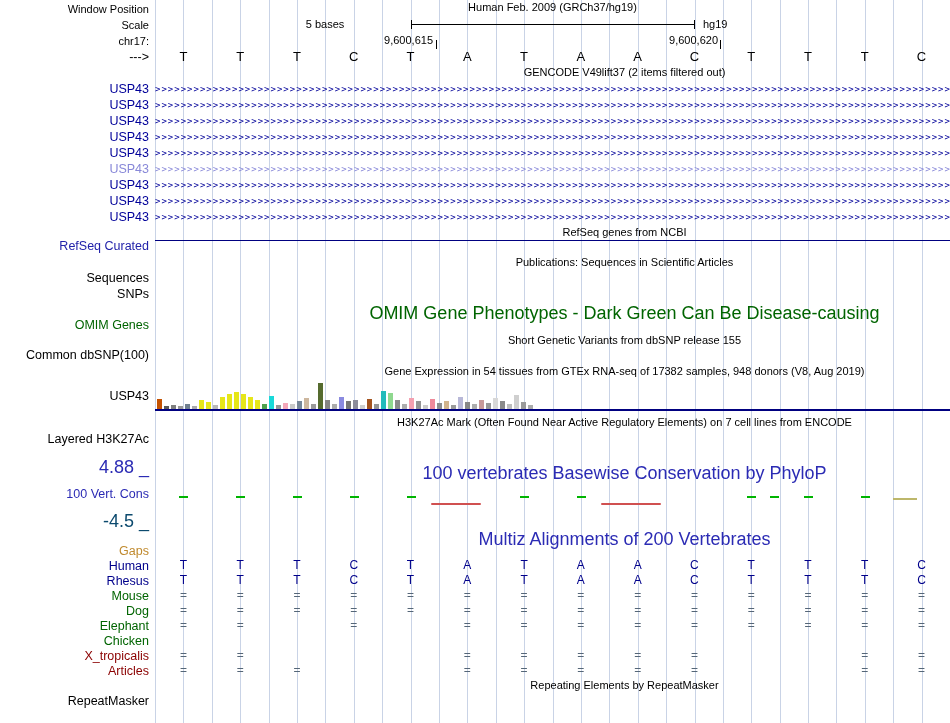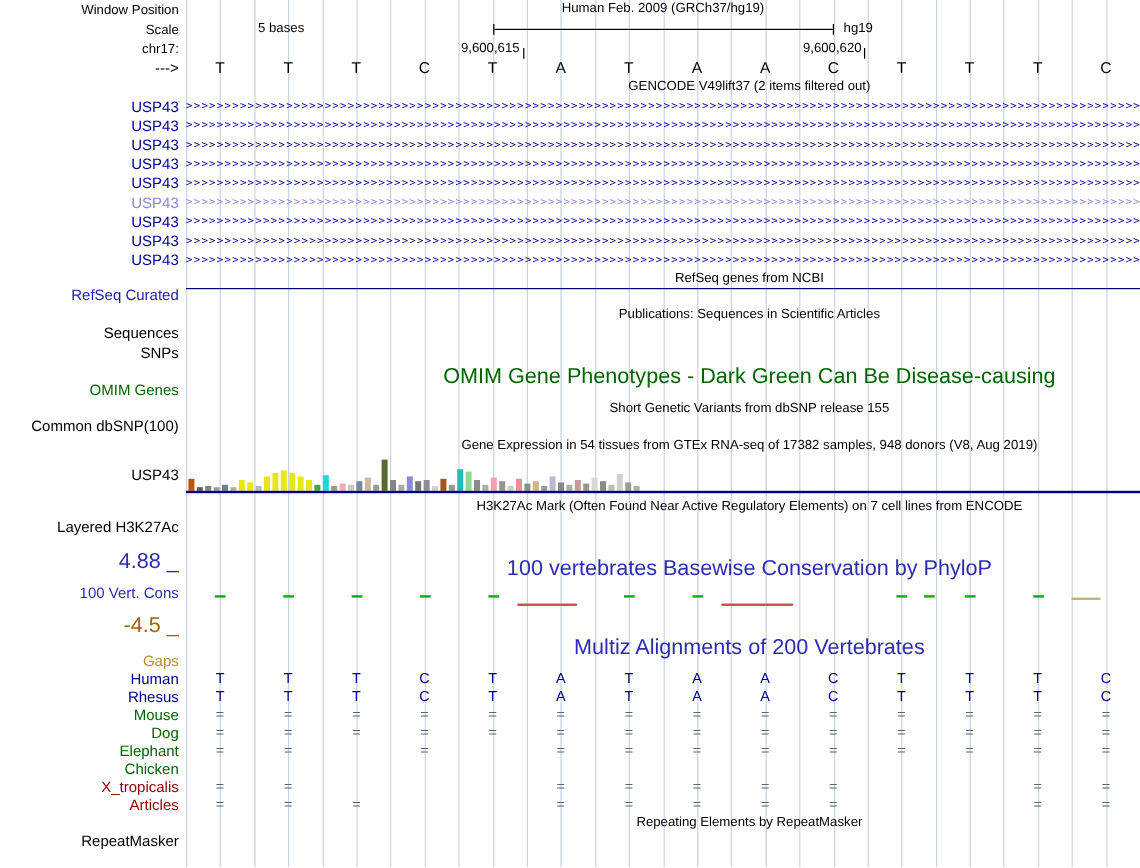--- a/index.html
+++ b/index.html
@@ -78,21 +78,21 @@
   <div class="row t13" style="top:1px;height:15px">
     <div class="label-col">Window Position</div>
     <div class="track-col flexcenter">
       <span>Human Feb. 2009 (GRCh37/hg19)</span>
     </div>
   </div>
 
   <div class="row t13" style="top:17px;height:15px">
     <div class="label-col">Scale</div>
     <div class="track-col">
-      <span class="abs" style="left:60px;width:188px;text-align:left">5 bases</span>
+      <span class="abs" style="left:76px;width:188px;text-align:center">5 bases</span>
       <div class="scalebar" style="left:256px;width:284px">
           <div class="scaleline"></div>
         </div>
       <span class="abs" style="left:548px">hg19</span>
     </div>
   </div>
 
   <div class="row t13" style="top:33px;height:16px">
     <div class="label-col">chr17:</div>
     <div class="track-col">
@@ -274,21 +274,21 @@
   </div>
   <div class="row" style="top:431px;height:16px">
     <div class="label-col">Layered H3K27Ac</div>
     <div class="track-col"></div>
   </div>
 
   <div class="section" style="top:455px;height:73px">
     <div class="abs-label t12" style="top: 2px; color: rgb(43, 43, 180);">4.88 _</div>
     <div class="center-title t12" style="top: 8px; color: rgb(43, 43, 180);">100 vertebrates Basewise Conservation by PhyloP</div>
     <div class="abs-label" style="top: 32px; color: rgb(43, 43, 180);">100 Vert. Cons</div>
-    <div class="abs-label t12" style="top: 56px; color: #a16207;">-4.5 _</div>
+    <div class="abs-label t12" style="top: 56px; color: #0c4a6e;">-4.5 _</div>
     <div class="cons-track">
         <div class="cons-green" style="left: 24px; background: rgb(0, 180, 0);"></div>
         <div class="cons-green" style="left: 81px; background: rgb(0, 180, 0);"></div>
         <div class="cons-green" style="left: 138px; background: rgb(0, 180, 0);"></div>
         <div class="cons-green" style="left: 195px; background: rgb(0, 180, 0);"></div>
         <div class="cons-green" style="left: 252px; background: rgb(0, 180, 0);"></div>
         <div class="cons-green" style="left: 365px; background: rgb(0, 180, 0);"></div>
         <div class="cons-green" style="left: 422px; background: rgb(0, 180, 0);"></div>
         <div class="cons-green" style="left: 592px; background: rgb(0, 180, 0);"></div>
         <div class="cons-green" style="left: 615px; background: rgb(0, 180, 0);"></div>

